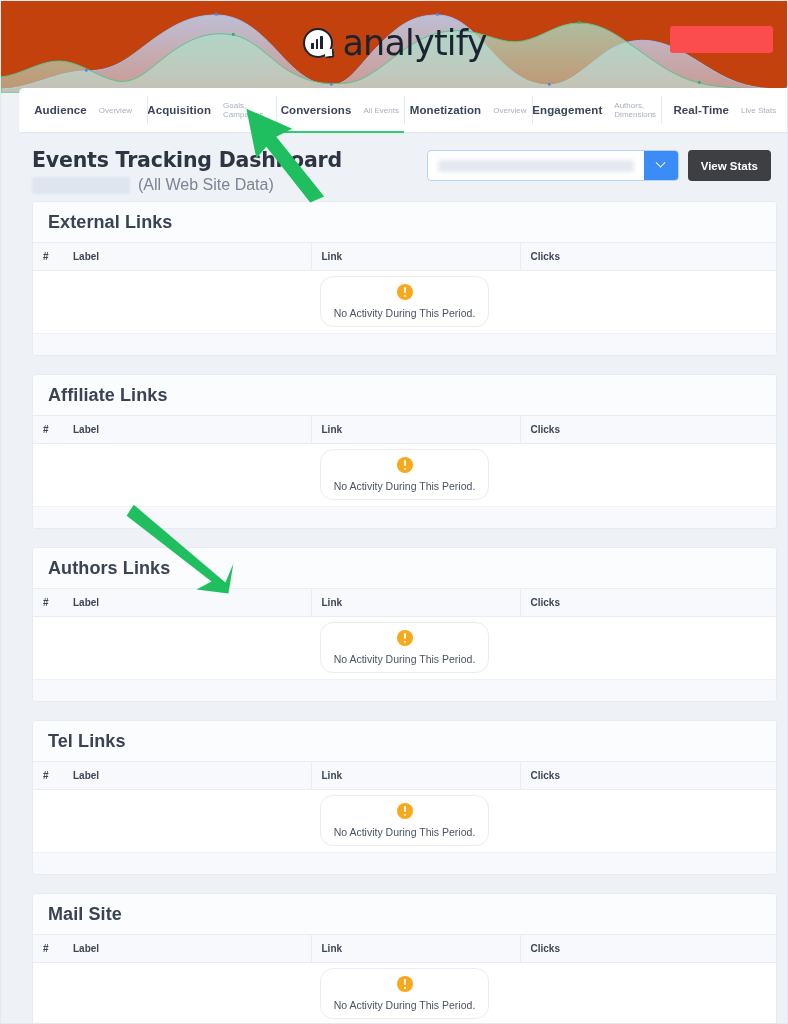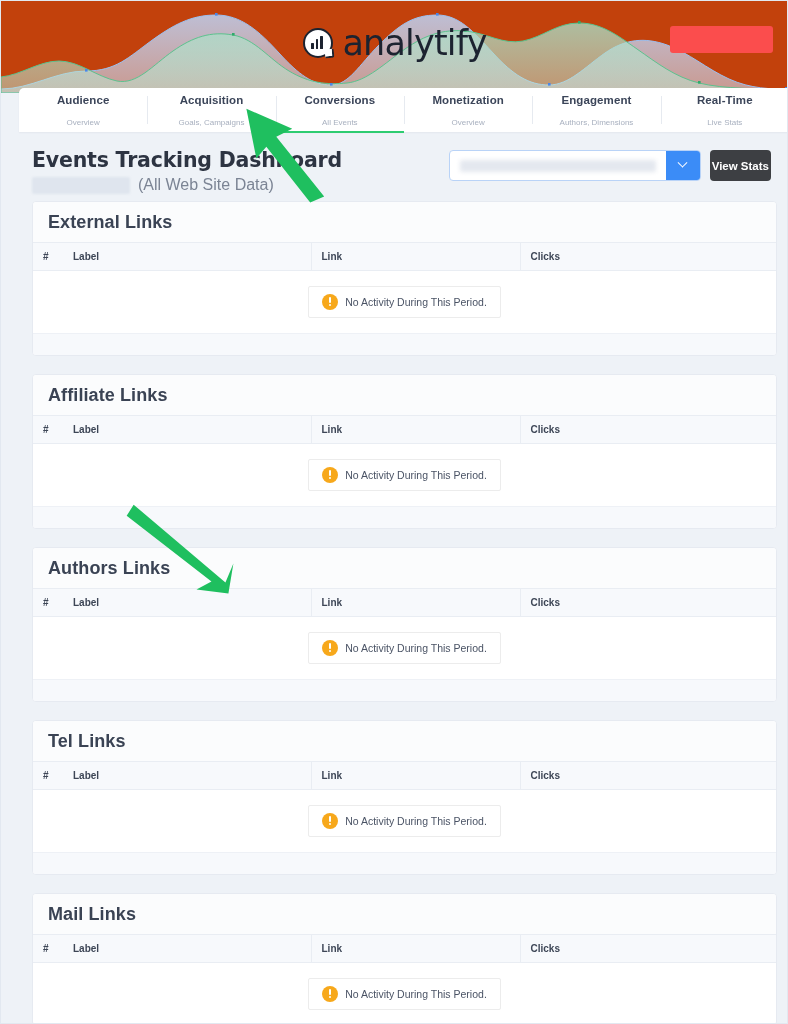--- a/index.html
+++ b/index.html
@@ -107,21 +107,20 @@
     height: 44px;
     background: #ffffff;
     border-top-left-radius: 5px;
     display: flex;
     box-shadow: 0 1px 2px rgba(30,45,70,.05);
     z-index: 10;
   }
   .nav-tab {
     flex: 1;
     display: flex;
-    flex-direction: column;
     align-items: center;
     justify-content: center;
     position: relative;
     cursor: pointer;
     gap: 12px;
   }
   .nav-tab + .nav-tab::before {
     content: "";
     position: absolute;
     left: 0; top: 8px; bottom: 8px;
@@ -227,21 +226,21 @@
     cursor: pointer;
   }
   .caret-glyph {
     width: 7px; height: 7px;
     border-right: 1.6px solid #fff;
     border-bottom: 1.6px solid #fff;
     transform: rotate(45deg) translate(-2px,-2px);
   }
   .view-stats-btn {
     height: 31px;
-    padding: 0 2px;
+    padding: 0 13px;
     background: #3d3f43;
     color: #ffffff;
     border: none;
     border-radius: 4px;
     font-size: 11.5px;
     font-weight: bold;
     font-family: "Liberation Sans", sans-serif;
     cursor: pointer;
     white-space: nowrap;
   }
@@ -298,21 +297,22 @@
     text-align: center;
     padding: 0;
   }
   .empty-pill {
     display: inline-flex;
     align-items: center;
     gap: 7px;
     padding: 7px 13px;
     border: 1px solid #ececec;
     background: #fff;
-    border-radius: 2px;
+    border-radius: 13px;
+    flex-direction: column;
   }
   .warn-icon {
     width: 16px; height: 16px;
     background: #f7a81b;
     border-radius: 50%;
     position: relative;
     flex: none;
   }
   .warn-icon::before {
     content: "";
@@ -564,21 +564,21 @@
               </span>
             </td>
           </tr>
             </tbody>
         </table>
         <div class="card-foot"></div>
       </div>
 
       <div class="card">
         <div class="card-head">
-          <span class="card-head-title">Mail Links</span>
+          <span class="card-head-title">Mail Site</span>
         </div>
         <table class="data-table">
           <thead>
               <tr>
             <th class="col-hash">#</th>
             <th class="col-label">Label</th>
             <th class="col-link">Link</th>
             <th class="col-clicks">Clicks</th>
           </tr>
             </thead>

